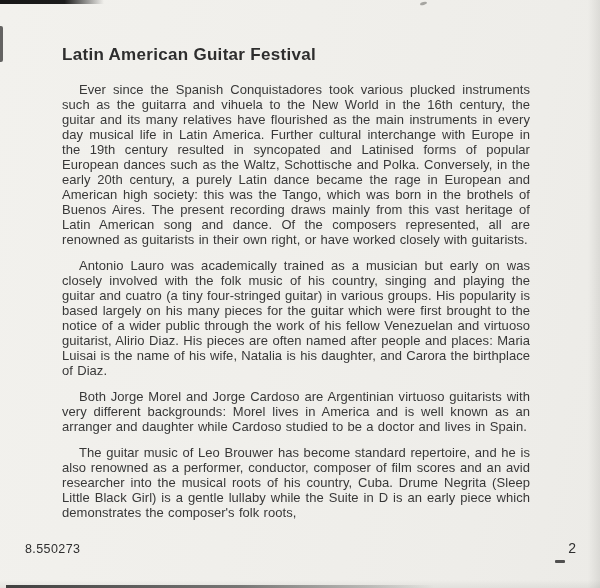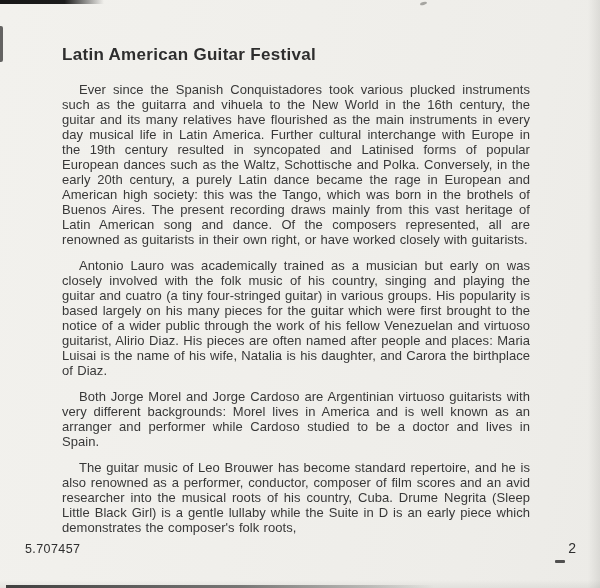--- a/index.html
+++ b/index.html
@@ -125,23 +125,23 @@
   <div class="edge-shadow-right"></div>
   <div class="edge-shadow-bottom"></div>
 
   <div class="content">
     <h1 class="title">Latin American Guitar Festival</h1>
 
     <p class="body-paragraph">Ever since the Spanish Conquistadores took various plucked instruments such as the guitarra and vihuela to the New World in the 16th century, the guitar and its many relatives have flourished as the main instruments in every day musical life in Latin America.  Further cultural interchange with Europe in the 19th century resulted in syncopated and Latinised forms of popular European dances such as the Waltz, Schottische and Polka.  Conversely, in the early 20th century, a purely Latin dance became the rage in European and American high society:  this was the Tango, which was born in the brothels of Buenos Aires.  The present recording draws mainly from this vast heritage of Latin American song and dance.  Of the composers represented, all are renowned as guitarists in their own right, or have worked closely with guitarists.</p>
 
     <p class="body-paragraph">Antonio Lauro was academically trained as a musician but early on was closely involved with the folk music of his country, singing and playing the guitar and cuatro (a tiny four-stringed guitar) in various groups.  His popularity is based largely on his many pieces for the guitar which were first brought to the notice of a wider public through the work of his fellow Venezuelan and virtuoso guitarist, Alirio Diaz.  His pieces are often named after people and places: Maria Luisai is the name of his wife, Natalia is his daughter, and Carora the birthplace of Diaz.</p>
 
-    <p class="body-paragraph">Both Jorge Morel and Jorge Cardoso are Argentinian virtuoso guitarists with very different backgrounds:  Morel lives in America and is well known as an arranger and performer while Cardoso studied to be a doctor and lives in Spain.</p>
+    <p class="body-paragraph">Both Jorge Morel and Jorge Cardoso are Argentinian virtuoso guitarists with very different backgrounds:  Morel lives in America and is well known as an arranger and daughter while Cardoso studied to be a doctor and lives in Spain.</p>
 
     <p class="body-paragraph">The guitar music of Leo Brouwer has become standard repertoire, and he is also renowned as a performer, conductor, composer of film scores and an avid researcher into the musical roots of his country, Cuba.  Drume Negrita (Sleep Little Black Girl) is a gentle lullaby while the Suite in D is an early piece which demonstrates the composer's folk roots,</p>
   </div>
 
   <div class="footer">
-    <span class="catalog-number">5.707457</span>
+    <span class="catalog-number">8.550273</span>
     <span class="page-number">2</span>
   </div>
 
 </div>
 
 </body></html>

